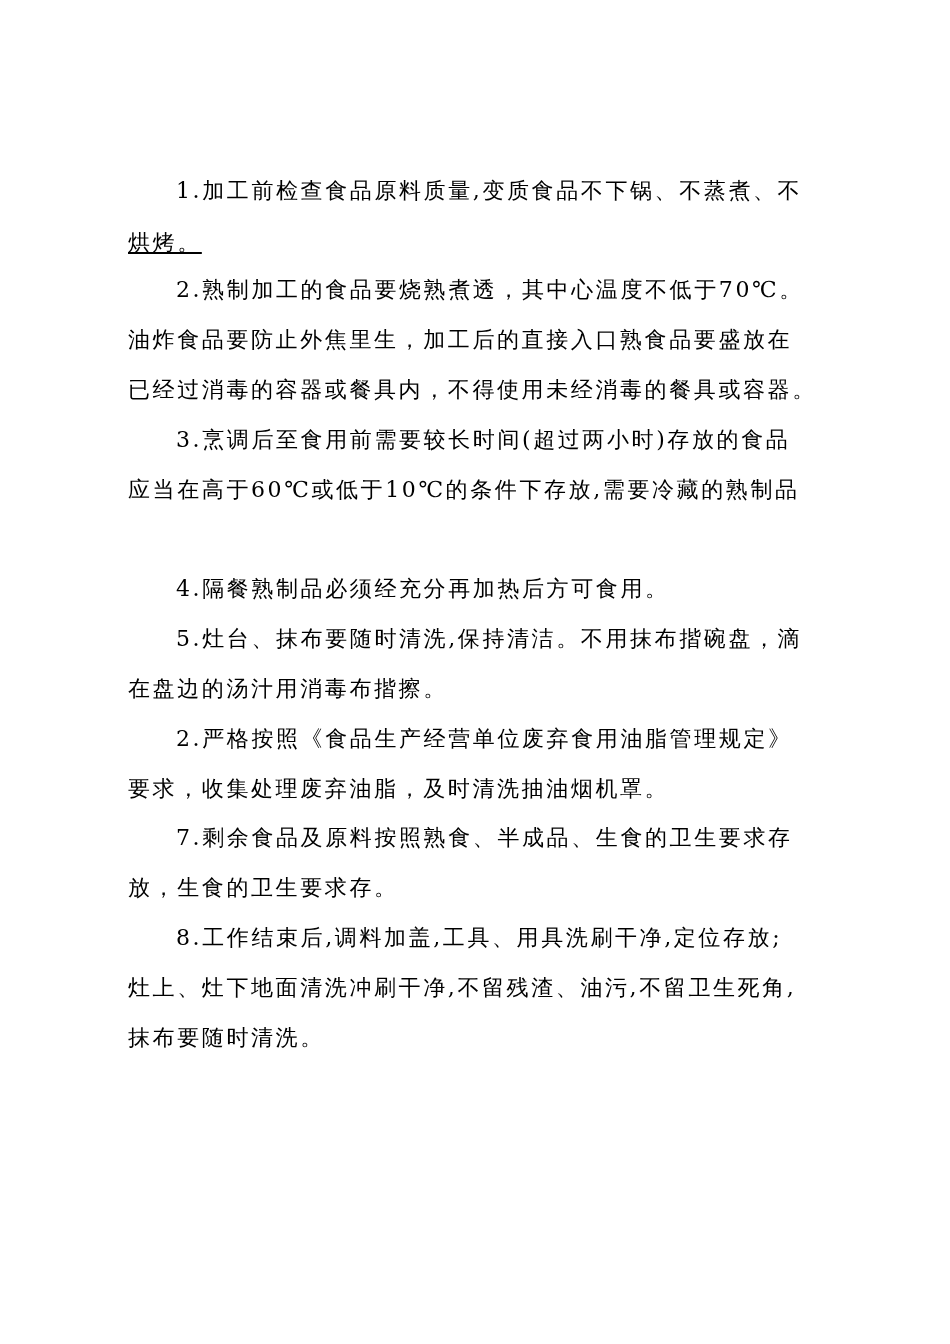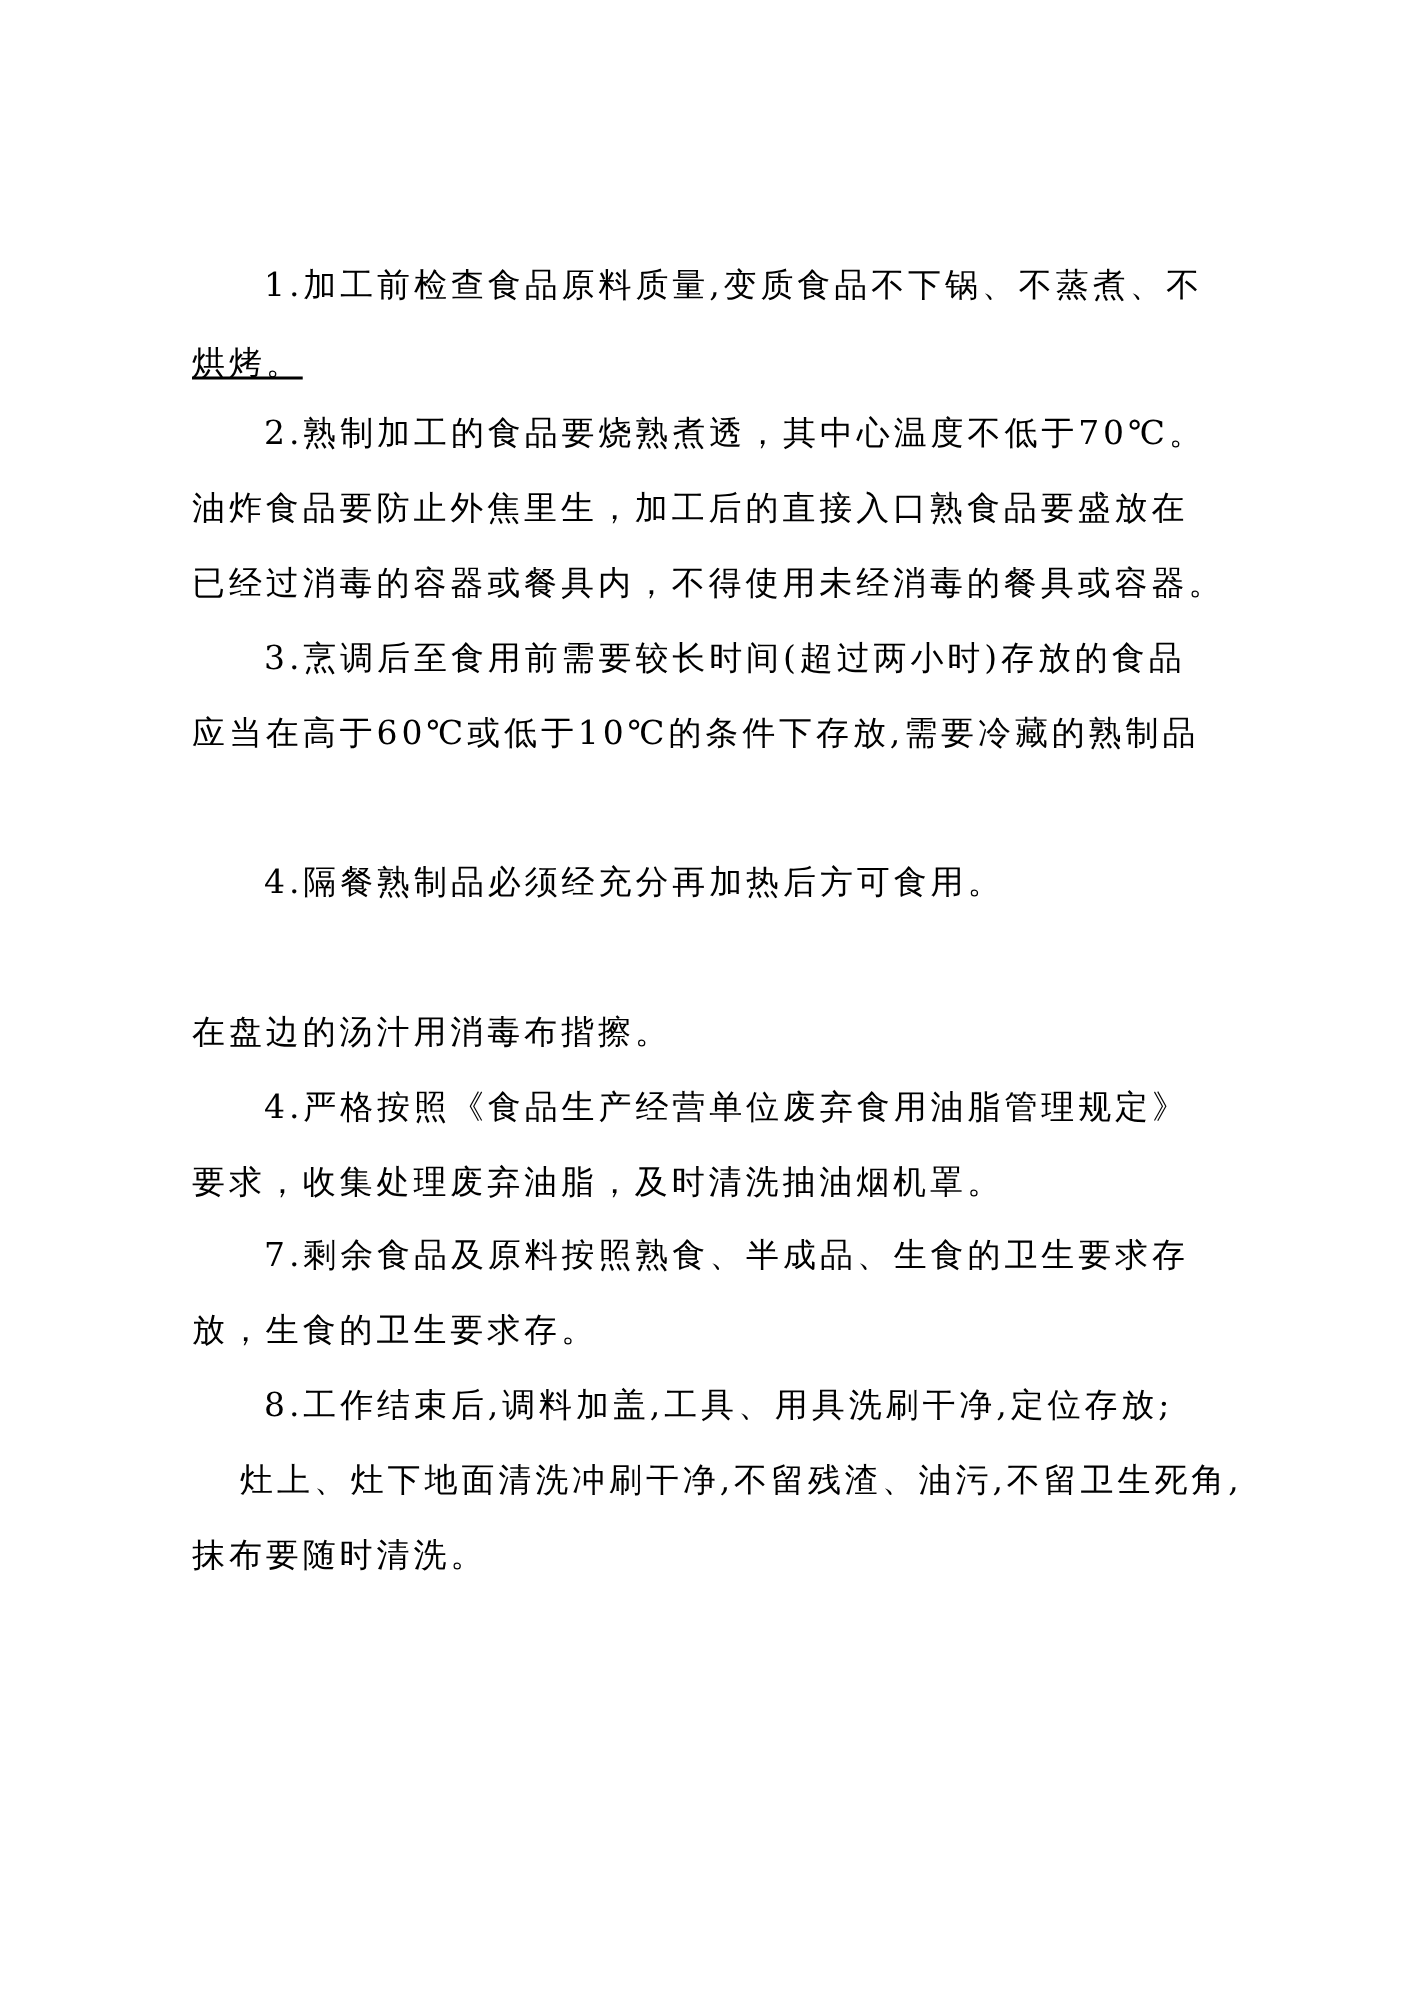--- a/index.html
+++ b/index.html
@@ -56,26 +56,27 @@
 
   <div class="line indent" style="top:275px;">2.熟制加工的食品要烧熟煮透，其中心温度不低于70℃。</div>
   <div class="line" style="top:325px;">油炸食品要防止外焦里生，加工后的直接入口熟食品要盛放在</div>
   <div class="line" style="top:375px;">已经过消毒的容器或餐具内，不得使用未经消毒的餐具或容器。</div>
 
   <div class="line indent" style="top:425px;">3.烹调后至食用前需要较长时间(超过两小时)存放的食品</div>
   <div class="line" style="top:475px;">应当在高于60℃或低于10℃的条件下存放,需要冷藏的熟制品</div>
 
   <div class="line indent" style="top:574px;">4.隔餐熟制品必须经充分再加热后方可食用。</div>
 
+  <div class="line indent" style="top:624px;">5.灶台、抹布要随时清洗,保持清洁。不用抹布揩碗盘，滴</div>
   <div class="line" style="top:674px;">在盘边的汤汁用消毒布揩擦。</div>
 
-  <div class="line indent" style="top:724px;">4.严格按照《食品生产经营单位废弃食用油脂管理规定》</div>
+  <div class="line indent" style="top:724px;">2.严格按照《食品生产经营单位废弃食用油脂管理规定》</div>
   <div class="line" style="top:774px;">要求，收集处理废弃油脂，及时清洗抽油烟机罩。</div>
 
   <div class="line indent" style="top:823px;">7.剩余食品及原料按照熟食、半成品、生食的卫生要求存</div>
   <div class="line" style="top:873px;">放，生食的卫生要求存。</div>
 
   <div class="line indent" style="top:923px;">8.工作结束后,调料加盖,工具、用具洗刷干净,定位存放;</div>
-  <div class="line" style="top:973px;margin-left:32px;">灶上、灶下地面清洗冲刷干净,不留残渣、油污,不留卫生死角,</div>
+  <div class="line" style="top:973px;">灶上、灶下地面清洗冲刷干净,不留残渣、油污,不留卫生死角,</div>
   <div class="line" style="top:1023px;">抹布要随时清洗。</div>
 
 
 </div>
 
 </body></html>

